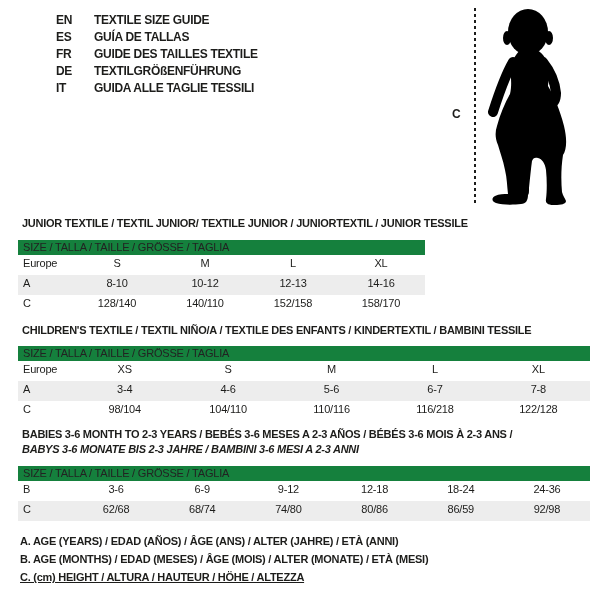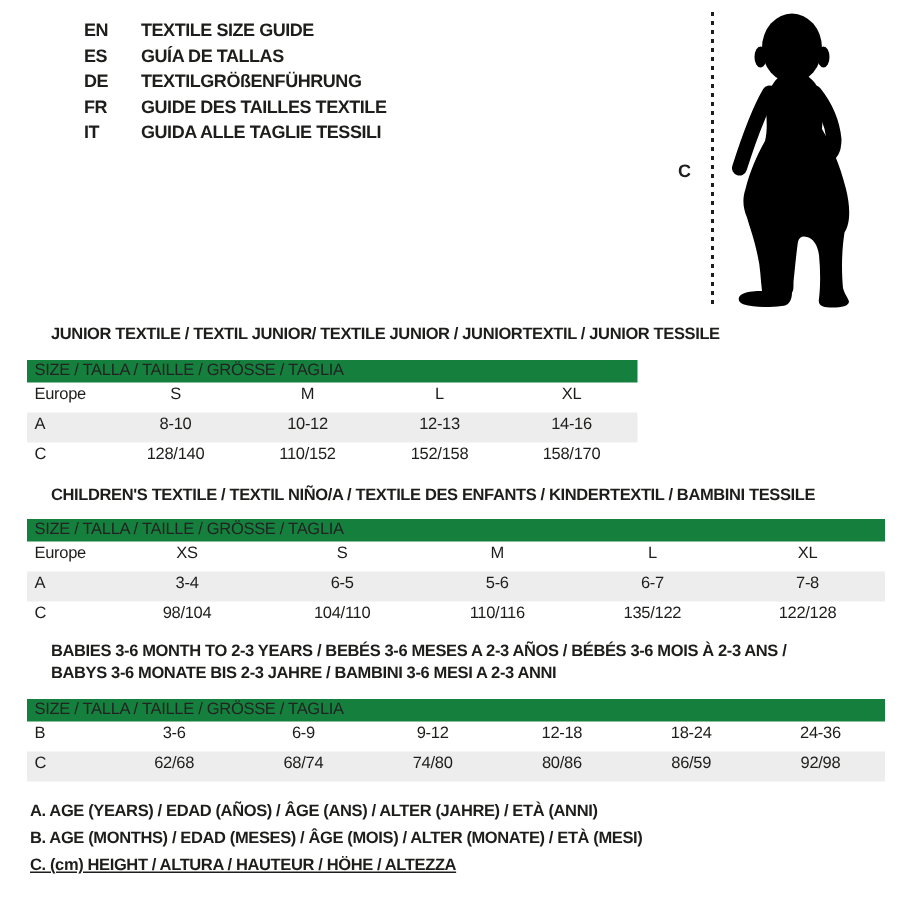--- a/index.html
+++ b/index.html
@@ -12,25 +12,25 @@
   .lang-code{width:38px;}
   .lang-title{white-space:nowrap;}
 
   
   .measure-line{position:absolute;left:474px;top:8px;width:2px;height:197px;
     background:repeating-linear-gradient(to bottom,#1d1d1b 0 3px,transparent 3px 6px);}
   .measure-label{position:absolute;left:452px;top:107px;font-weight:bold;font-size:12px;}
   .baby-svg{position:absolute;left:486px;top:2px;}
 
   
-  .sec-title{position:absolute;left:34px;font-weight:bold;font-size:11px;letter-spacing:-0.25px;white-space:nowrap;}
+  .sec-title{position:absolute;left:22px;font-weight:bold;font-size:11px;letter-spacing:-0.25px;white-space:nowrap;}
   .t-junior{top:217px;}
   .t-children{top:324px;}
   .t-babies1{top:428px;}
-  .t-babies2{top:443px;}
+  .t-babies2{top:443px;font-style:italic;}
 
   
   .size-table{position:absolute;left:18px;font-size:11px;letter-spacing:-0.2px;}
   .tbl-junior{top:240px;width:407px;}
   .tbl-children{top:346px;width:572px;}
   .tbl-babies{top:466px;width:572px;}
   .band{height:15px;line-height:15px;background:#15803d;padding-left:5px;color:#222;}
   .trow{display:flex;height:20px;line-height:16px;}
   .trow.alt{background:#ededed;}
   .tlabel{width:55px;padding-left:5px;box-sizing:border-box;}
@@ -48,26 +48,26 @@
   <div class="langs">
     <div class="lang-row">
       <span class="lang-code">EN</span>
       <span class="lang-title">TEXTILE SIZE GUIDE</span>
     </div>
     <div class="lang-row">
       <span class="lang-code">ES</span>
       <span class="lang-title">GUÍA DE TALLAS</span>
     </div>
     <div class="lang-row">
+      <span class="lang-code">FR</span>
+      <span class="lang-title">GUIDE DES TAILLES TEXTILE</span>
+    </div>
+    <div class="lang-row">
       <span class="lang-code">DE</span>
       <span class="lang-title">TEXTILGRÖßENFÜHRUNG</span>
-    </div>
-    <div class="lang-row">
-      <span class="lang-code">FR</span>
-      <span class="lang-title">GUIDE DES TAILLES TEXTILE</span>
     </div>
     <div class="lang-row">
       <span class="lang-code">IT</span>
       <span class="lang-title">GUIDA ALLE TAGLIE TESSILI</span>
     </div>
   </div>
 
   <span class="measure-label">C</span>
   <div class="measure-line"></div>
   <svg class="baby-svg" width="112" height="205" viewBox="0 0 112 205">
@@ -101,51 +101,51 @@
     <div class="trow alt">
       <div class="tlabel">A</div>
       <div class="tcell">8-10</div>
       <div class="tcell">10-12</div>
       <div class="tcell">12-13</div>
       <div class="tcell">14-16</div>
     </div>
     <div class="trow">
       <div class="tlabel">C</div>
       <div class="tcell">128/140</div>
-      <div class="tcell">110/152</div>
+      <div class="tcell">140/110</div>
       <div class="tcell">152/158</div>
       <div class="tcell">158/170</div>
     </div>
   </div>
 
   <div class="sec-title t-children">CHILDREN'S TEXTILE / TEXTIL NIÑO/A / TEXTILE DES ENFANTS / KINDERTEXTIL / BAMBINI TESSILE</div>
   <div class="size-table tbl-children">
     <div class="band">SIZE / TALLA / TAILLE / GRÖSSE / TAGLIA</div>
     <div class="trow">
       <div class="tlabel">Europe</div>
       <div class="tcell">XS</div>
       <div class="tcell">S</div>
       <div class="tcell">M</div>
       <div class="tcell">L</div>
       <div class="tcell">XL</div>
     </div>
     <div class="trow alt">
       <div class="tlabel">A</div>
       <div class="tcell">3-4</div>
-      <div class="tcell">6-5</div>
+      <div class="tcell">4-6</div>
       <div class="tcell">5-6</div>
       <div class="tcell">6-7</div>
       <div class="tcell">7-8</div>
     </div>
     <div class="trow">
       <div class="tlabel">C</div>
       <div class="tcell">98/104</div>
       <div class="tcell">104/110</div>
       <div class="tcell">110/116</div>
-      <div class="tcell">135/122</div>
+      <div class="tcell">116/218</div>
       <div class="tcell">122/128</div>
     </div>
   </div>
 
   <div class="sec-title t-babies1">BABIES 3-6 MONTH TO 2-3 YEARS / BEBÉS 3-6 MESES A 2-3 AÑOS / BÉBÉS 3-6 MOIS À 2-3 ANS /</div>
   <div class="sec-title t-babies2">BABYS 3-6 MONATE BIS 2-3 JAHRE / BAMBINI 3-6 MESI A 2-3 ANNI</div>
   <div class="size-table tbl-babies">
     <div class="band">SIZE / TALLA / TAILLE / GRÖSSE / TAGLIA</div>
     <div class="trow">
       <div class="tlabel">B</div>

